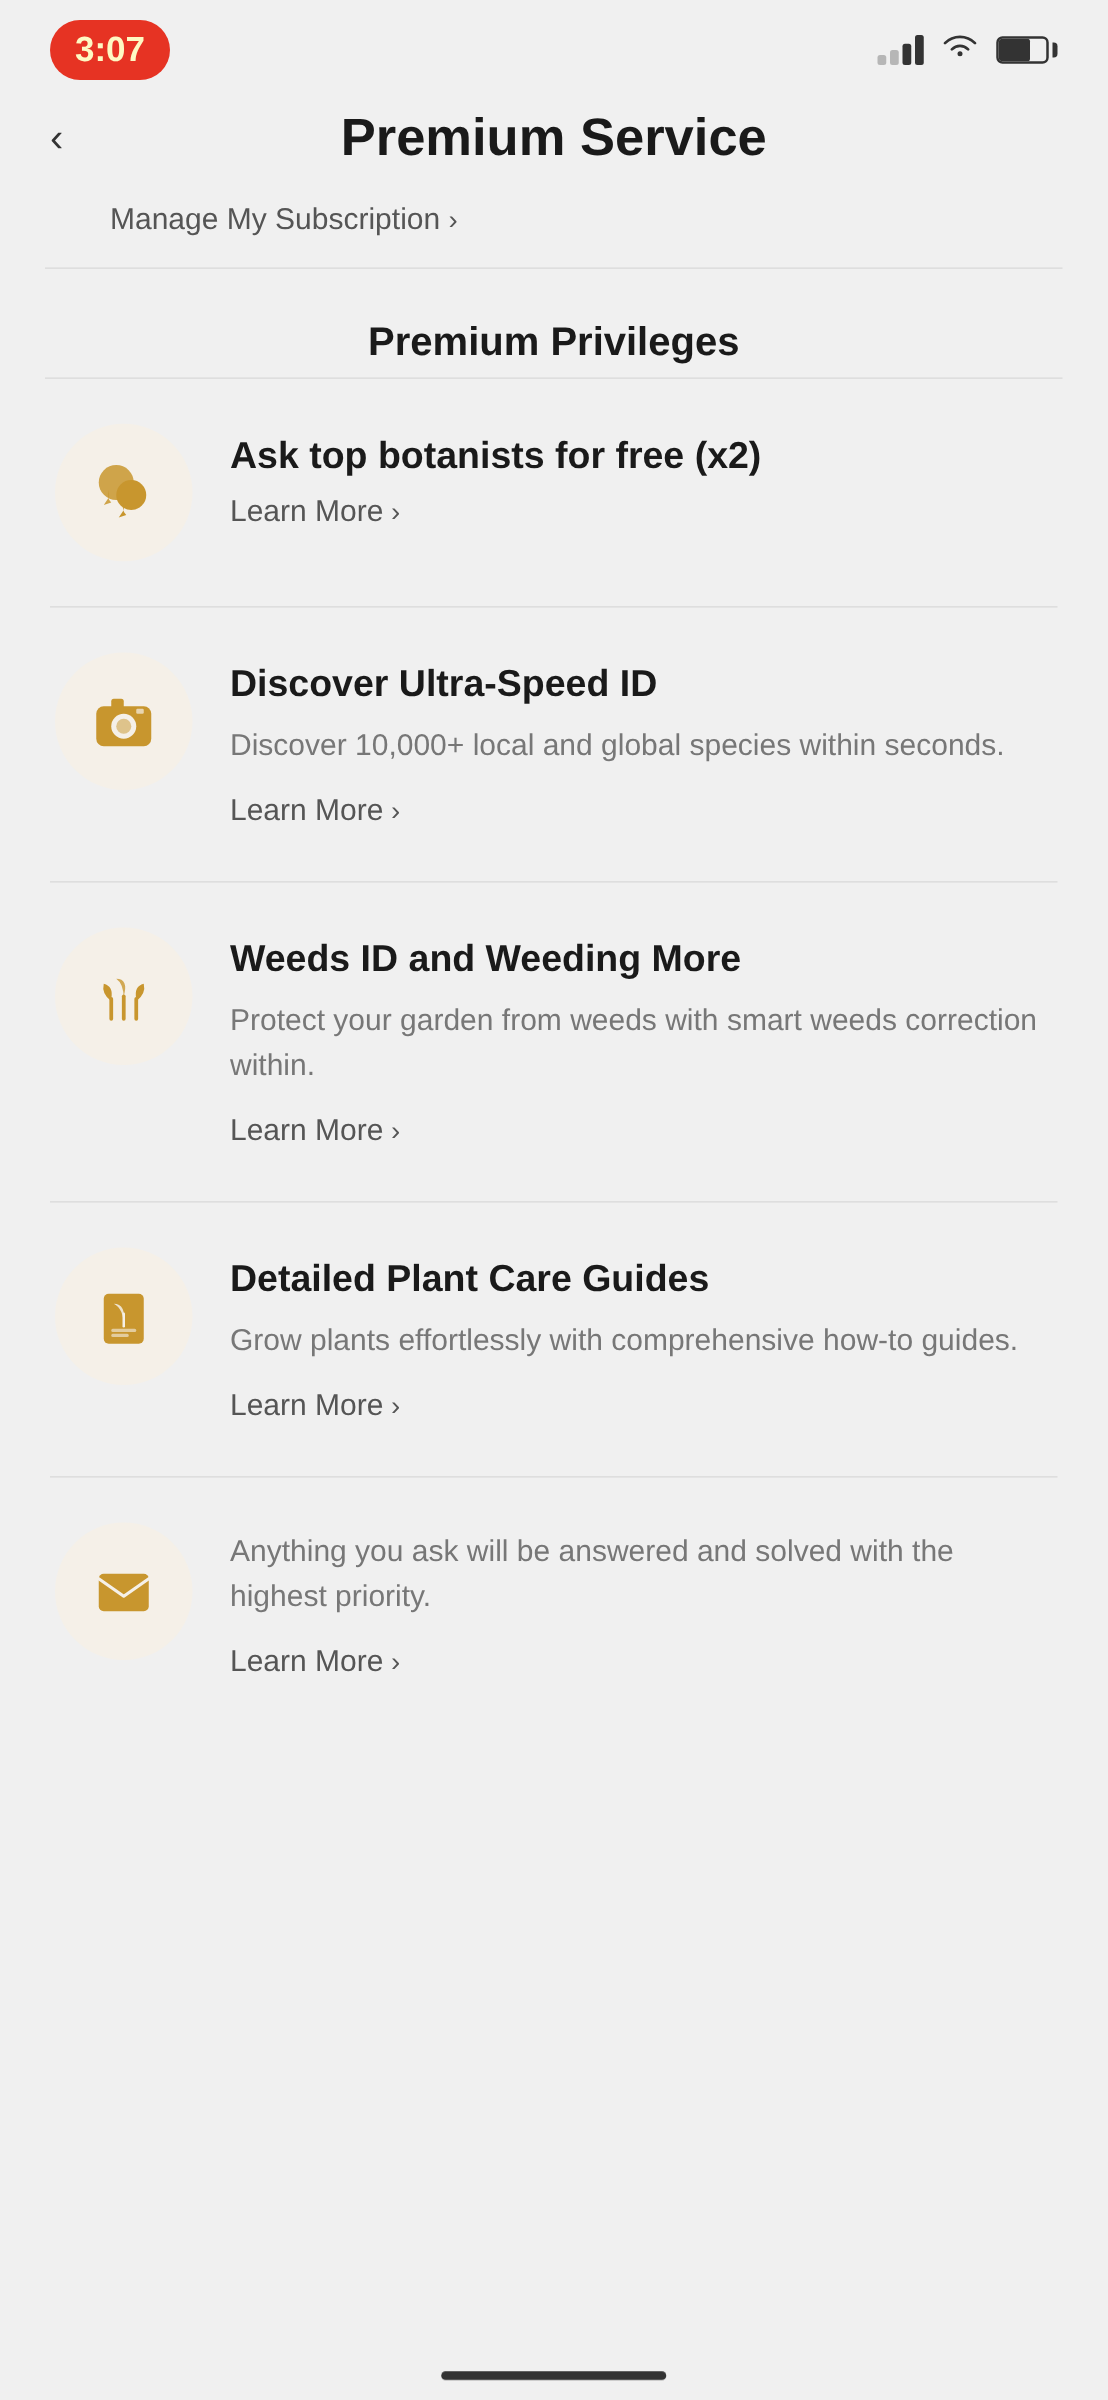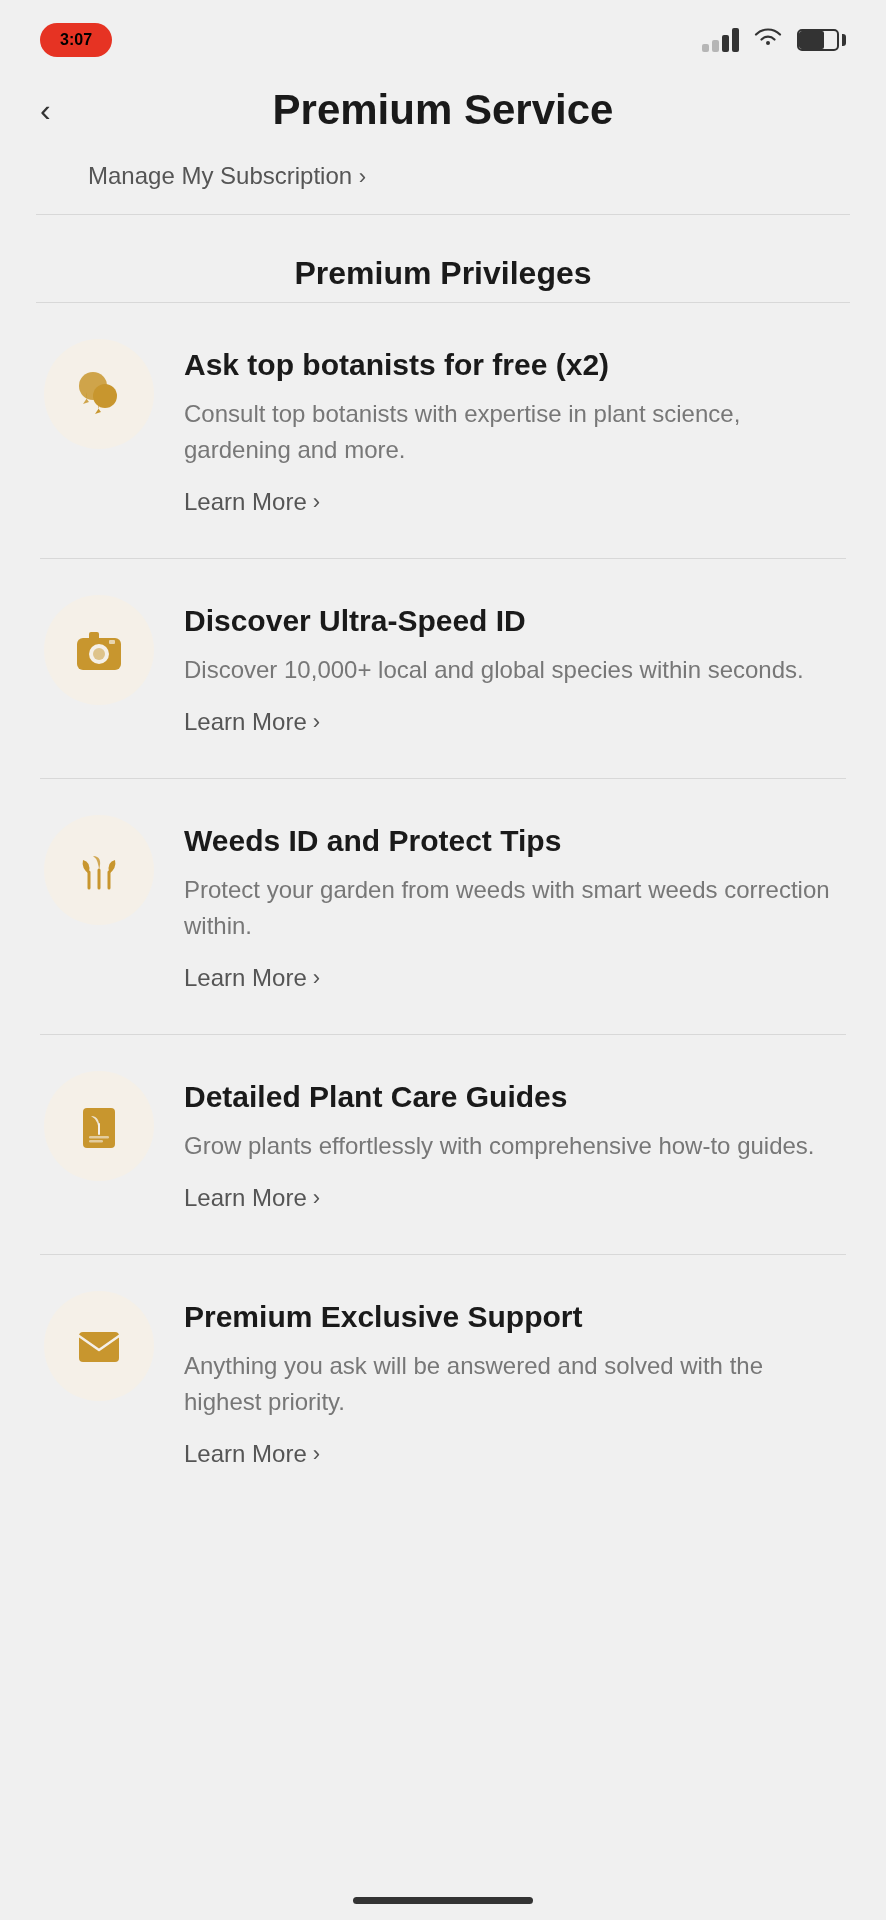--- a/index.html
+++ b/index.html
@@ -18,22 +18,22 @@
     .status-bar {
       display: flex;
       align-items: center;
       justify-content: space-between;
       padding: 18px 40px 10px 40px;
       height: 72px;
     }
 
     .time-badge {
       background-color: #e63323;
-      color: #000000;
-      font-size: 16px;
+      color: #fef9c3;
+      font-size: 28px;
       font-weight: 700;
       padding: 8px 20px;
       border-radius: 24px;
     }
 
     .status-icons {
       display: flex;
       align-items: center;
       gap: 14px;
     }
@@ -277,21 +277,20 @@
   <div class="feature-icon-wrap">
     <svg class="feature-icon-svg" viewBox="0 0 56 56" fill="none">
       <circle cx="22" cy="20" r="14" fill="#c8962e" opacity="0.85"></circle>
       <circle cx="34" cy="30" r="12" fill="#c8962e"></circle>
       <path d="M16 26 Q14 32 18 36 L12 38 L16 32" fill="#c8962e" opacity="0.85"></path>
       <path d="M28 36 Q26 42 30 46 L24 48 L28 42" fill="#c8962e"></path>
     </svg>
   </div>
   <div class="feature-content">
     <div class="feature-title">Ask top botanists for free (x2)</div>
-    <div class="feature-desc">Consult top botanists with expertise in plant science, gardening and more.</div>
     <div class="learn-more">
       <span>Learn More</span>
       <span class="learn-more-chevron">›</span>
     </div>
   </div>
 </div>
 
 <div class="feature-divider"></div>
 
 <div class="feature-item">
@@ -325,21 +324,21 @@
       <path d="M38 46 L38 30" stroke="#c8962e" stroke-width="3" stroke-linecap="round"></path>
 
       <path d="M18 32 Q10 26 12 18 Q20 20 18 30" fill="#c8962e"></path>
 
       <path d="M38 32 Q46 26 44 18 Q36 20 38 30" fill="#c8962e"></path>
 
       <path d="M28 30 Q28 18 22 14 Q32 14 28 28" fill="#c8962e" opacity="0.8"></path>
     </svg>
   </div>
   <div class="feature-content">
-    <div class="feature-title">Weeds ID and Protect Tips</div>
+    <div class="feature-title">Weeds ID and Weeding More</div>
     <div class="feature-desc">Protect your garden from weeds with smart weeds correction within.</div>
     <div class="learn-more">
       <span>Learn More</span>
       <span class="learn-more-chevron">›</span>
     </div>
   </div>
 </div>
 
 <div class="feature-divider"></div>
 
@@ -370,21 +369,20 @@
 
 <div class="feature-item">
   <div class="feature-icon-wrap">
     <svg class="feature-icon-svg" viewBox="0 0 56 56" fill="none">
       <rect x="8" y="14" width="40" height="30" rx="4" fill="#c8962e"></rect>
 
       <path d="M8 18 L28 32 L48 18" stroke="#f5f0e8" stroke-width="2.5" stroke-linecap="round" stroke-linejoin="round" fill="none"></path>
     </svg>
   </div>
   <div class="feature-content">
-    <div class="feature-title">Premium Exclusive Support</div>
     <div class="feature-desc">Anything you ask will be answered and solved with the highest priority.</div>
     <div class="learn-more">
       <span>Learn More</span>
       <span class="learn-more-chevron">›</span>
     </div>
   </div>
 </div>
 
 <div class="home-indicator">
   <div class="home-bar"></div>

